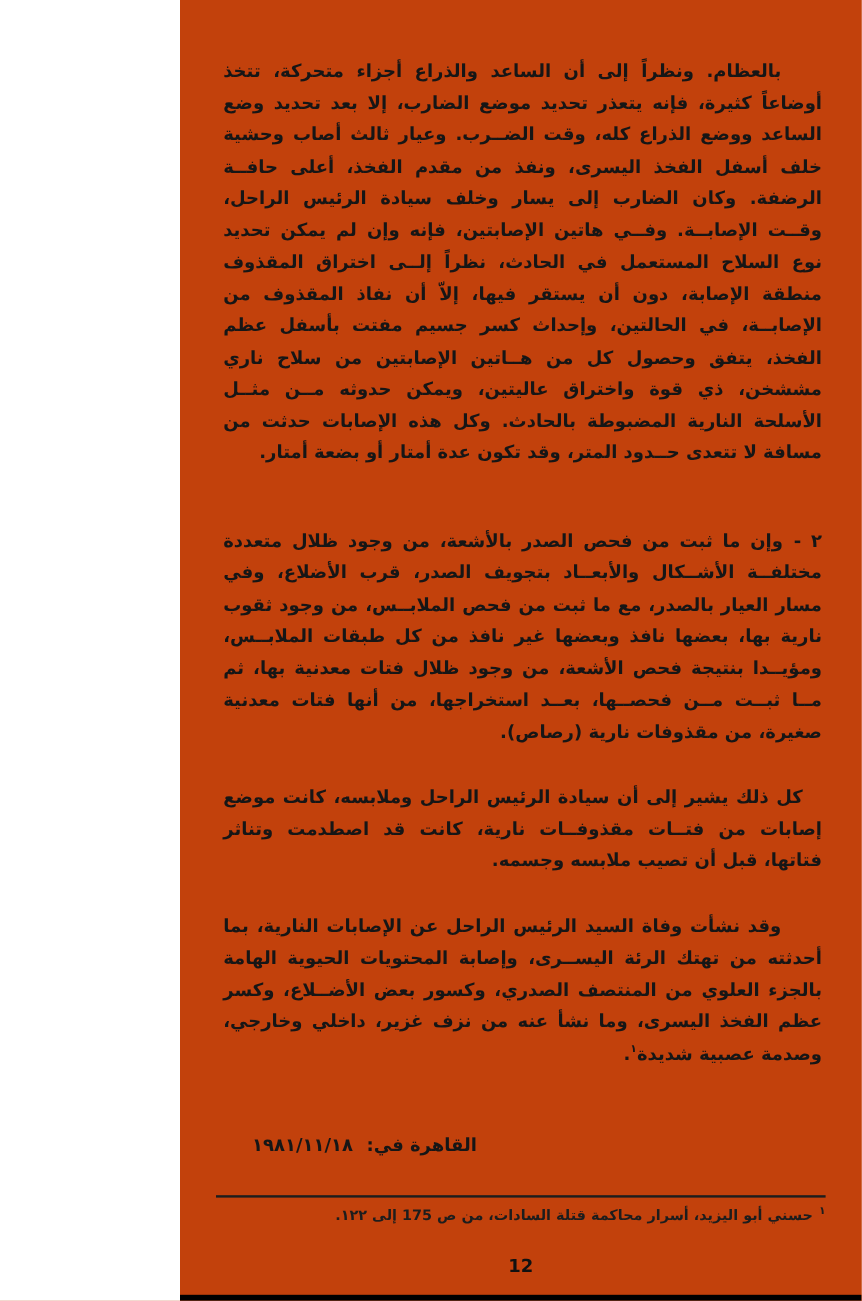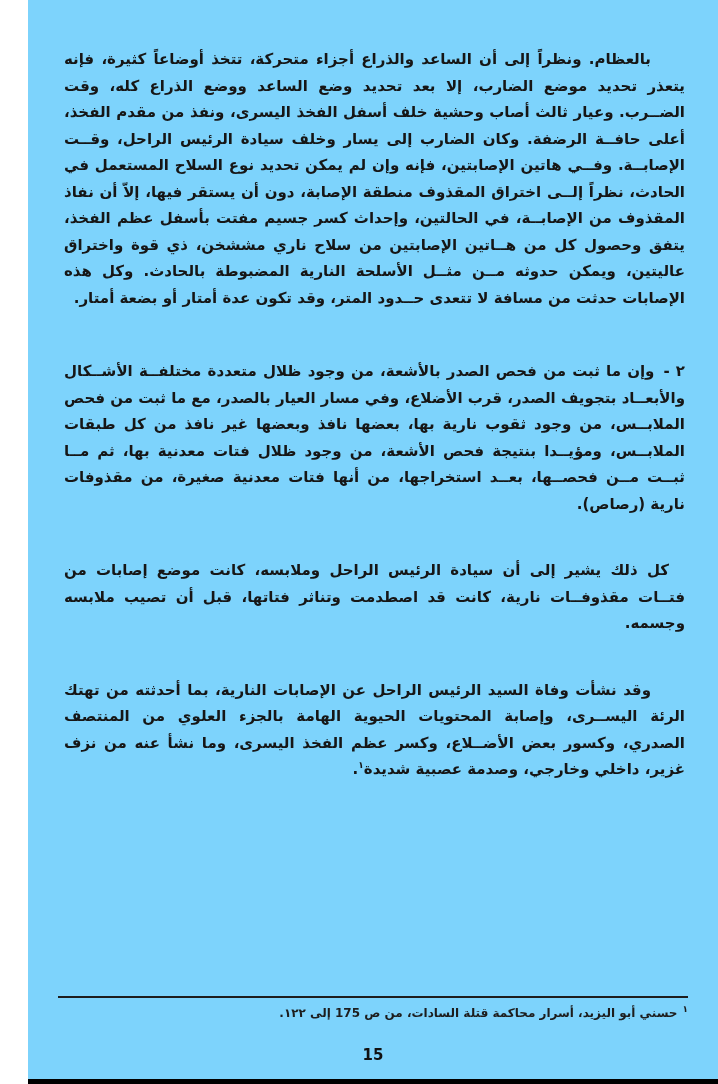--- a/index.html
+++ b/index.html
@@ -1,23 +1,23 @@
 <!DOCTYPE html>
 <html lang="ar" dir="rtl"><head>
 <meta charset="utf-8">
 <style>
   * { margin: 0; padding: 0; box-sizing: border-box; }
   html, body { width: 718px; height: 1084px; }
   body { font-family: "DejaVu Sans", sans-serif; }
 
   .page {
     position: relative;
-    width: 690px;
+    width: 568px;
     height: 1084px;
-    background: #7dd3fc;
+    background: #c2410c;
     color: #161616;
     direction: rtl;
     overflow: hidden;
   }
 
   .content {
     position: absolute;
     top: 46px;
     right: 33px;
     left: 36px;
@@ -30,21 +30,21 @@
     text-align: justify;
     color: #161616;
   }
 
   .indent { text-indent: 34px; }
   .indent-sm { text-indent: 16px; }
 
   .item { margin-top: 47px; }
   .marker { padding-left: 9px; }
 
-  .gap-lg { margin-top: 40px; }
+  .gap-lg { margin-top: 28px; }
 
   sup {
     font-size: 9px;
     vertical-align: super;
     line-height: 0;
   }
 
   .dateline {
     margin-top: 54px;
     padding-left: 24px;
@@ -107,27 +107,31 @@
     <p class="para item">
       <span class="marker">٢ -</span><span>وإن ما ثبت من فحص الصدر بالأشعة، من وجود ظلال متعددة مختلفــة الأشــكال والأبعــاد بتجويف الصدر، قرب الأضلاع، وفي مسار العيار بالصدر، مع ما ثبت من فحص الملابــس، من وجود ثقوب نارية بها، بعضها نافذ وبعضها غير نافذ من كل طبقات الملابــس، ومؤيــدا بنتيجة فحص الأشعة، من وجود ظلال فتات معدنية بها، ثم مــا ثبــت مــن فحصــها، بعــد استخراجها، من أنها فتات معدنية صغيرة، من مقذوفات نارية (رصاص).</span>
     </p>
 
     <p class="para indent-sm gap-lg">كل ذلك يشير إلى أن سيادة الرئيس الراحل وملابسه، كانت موضع إصابات من فتــات مقذوفــات نارية، كانت قد اصطدمت وتناثر فتاتها، قبل أن تصيب ملابسه وجسمه.</p>
 
     <p class="para indent gap-lg">
       <span>وقد نشأت وفاة السيد الرئيس الراحل عن الإصابات النارية، بما أحدثته من تهتك الرئة اليســرى، وإصابة المحتويات الحيوية الهامة بالجزء العلوي من المنتصف الصدري، وكسور بعض الأضــلاع، وكسر عظم الفخذ اليسرى، وما نشأ عنه من نزف غزير، داخلي وخارجي، وصدمة عصبية شديدة</span><sup>١</sup><span>.</span>
     </p>
 
+    <p class="dateline">
+      <span>القاهرة في:</span>
+      <span class="date" dir="ltr">١٩٨١/١١/١٨</span>
+    </p>
 
   </div>
 
   <div class="footnote-block">
     <hr class="footnote-rule">
     <p class="footnote">
       <sup class="fn-marker">١</sup><span>حسني أبو اليزيد، أسرار محاكمة قتلة السادات، من ص 175 إلى ١٢٢.</span>
     </p>
   </div>
 
-  <div class="page-number">15</div>
+  <div class="page-number">12</div>
 
   <div class="bottom-edge"></div>
 
 </div>
 
 </body></html>

